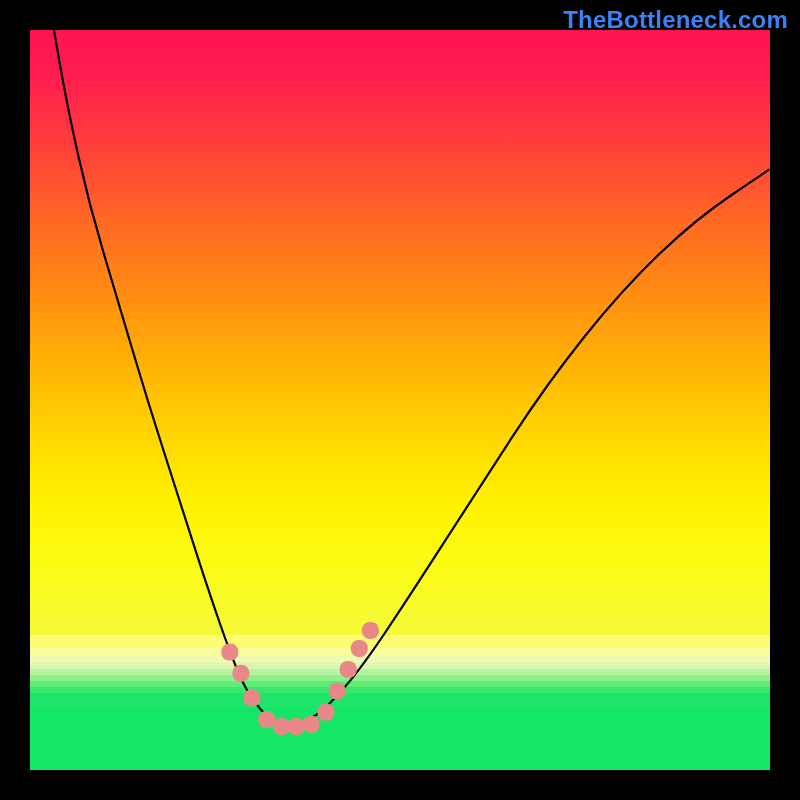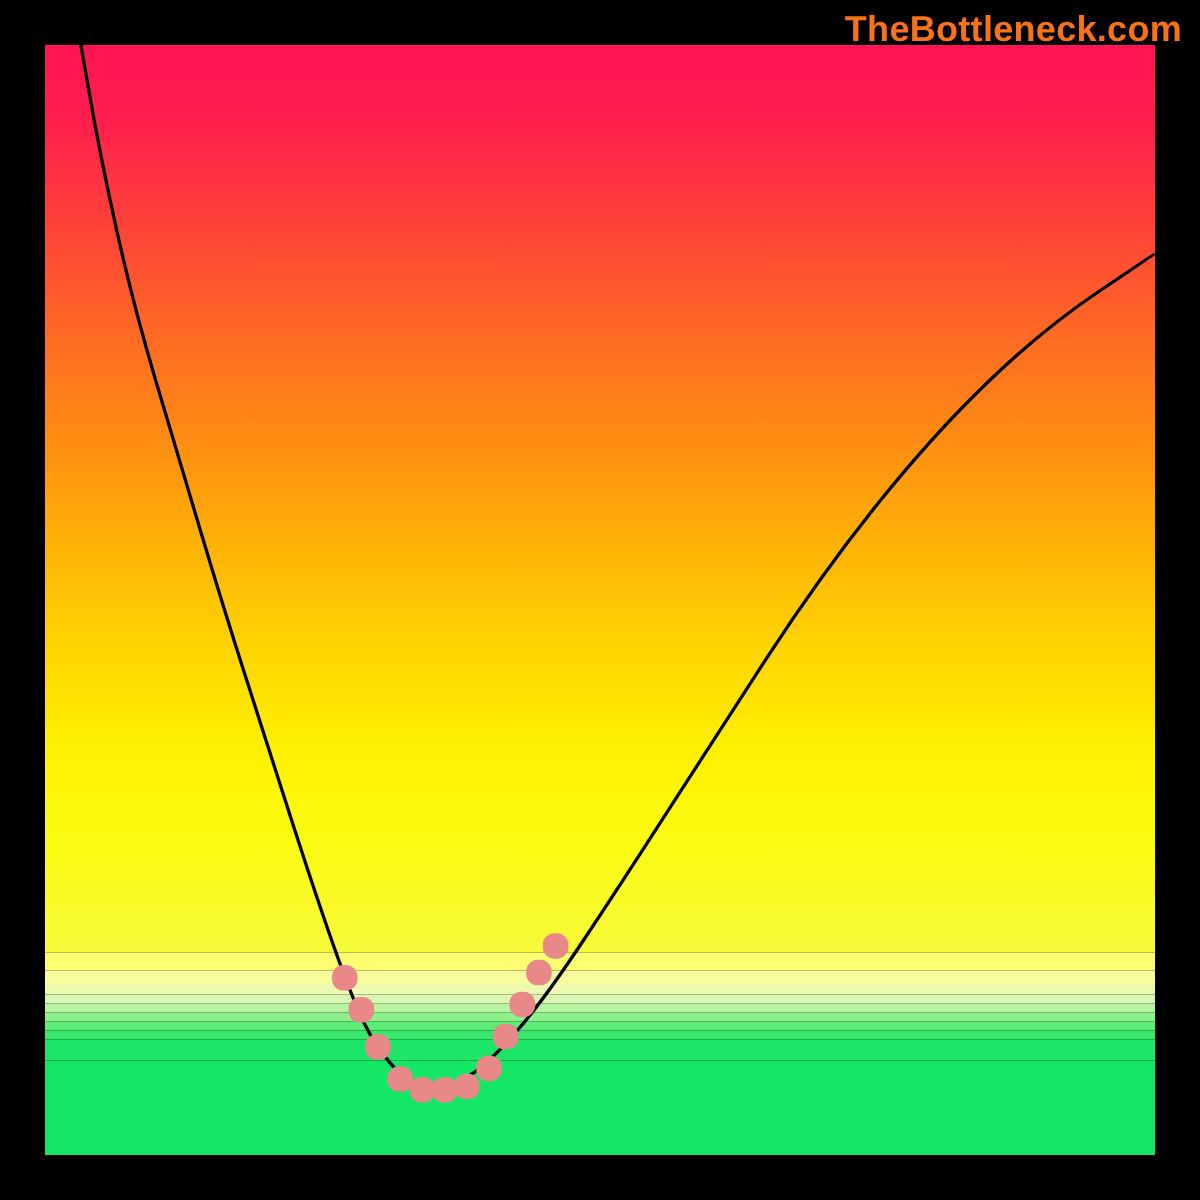--- a/index.html
+++ b/index.html
@@ -42,21 +42,21 @@
     left: 0;
     width: 740px;
   }
   .band { position: absolute; left: 0; width: 740px; }
   .watermark {
     position: absolute;
     top: 6px;
     right: 12px;
     font-size: 24px;
     font-weight: bold;
-    color: #f97316;
+    color: #3b82f6;
     letter-spacing: 0.2px;
     text-align: right;
   }
   svg.curve {
     position: absolute;
     left: 0; top: 0;
     width: 740px; height: 740px;
     pointer-events: none;
   }
   .curve path {

